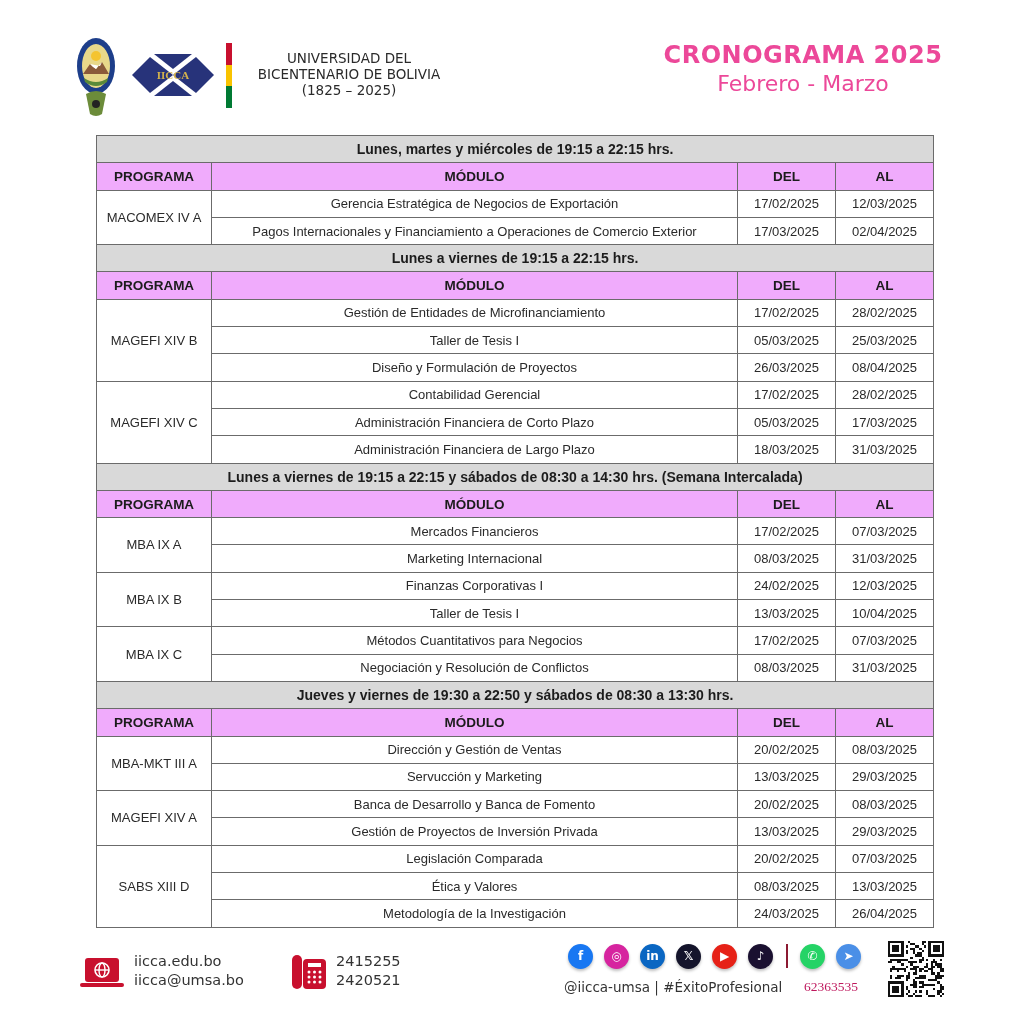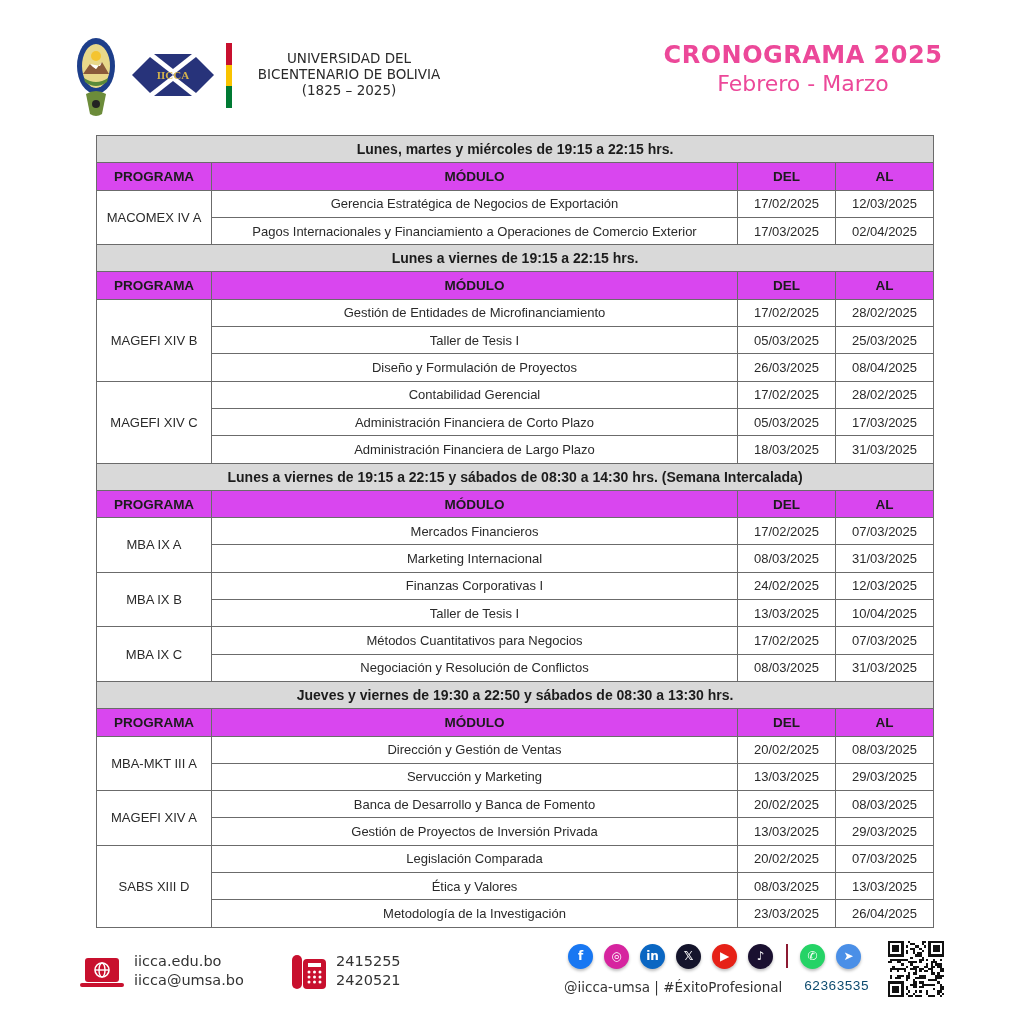--- a/index.html
+++ b/index.html
@@ -14,36 +14,36 @@
   .flag-bar span { flex: 1; }
   .uni-text { position: absolute; left: 238px; top: 50px; width: 222px; text-align: center; font-family: "DejaVu Sans", sans-serif; font-size: 13.5px; line-height: 16px; color: #2a2a2a; }
   .title-block { position: absolute; left: 640px; top: 40px; width: 326px; text-align: center; color: #ec4899; }
   .title-main { font-family: "DejaVu Sans", sans-serif; font-weight: bold; font-size: 24px; letter-spacing: 0.5px; line-height: 30px; }
   .title-sub { font-family: "DejaVu Sans", sans-serif; font-size: 22px; line-height: 28px; }
 
   
   .schedule { position: absolute; left: 96px; top: 135px; width: 837px; border-collapse: collapse; table-layout: fixed; font-family: "Liberation Sans", sans-serif; font-size: 13px; }
   .schedule td, .schedule th { border: 1px solid #6b6b6b; text-align: center; vertical-align: middle; height: 27.3px; padding: 0 3px; white-space: nowrap; overflow: hidden; }
   .schedule .sched-row td { background: #d9d9d9; font-weight: bold; font-size: 14px; color: #1c1c1c; }
-  .schedule .head-row th { background: #d946ef; font-weight: bold; font-size: 13.5px; color: #1c1c1c; margin-left: 20px; }
+  .schedule .head-row th { background: #f0abfc; font-weight: bold; font-size: 13.5px; color: #1c1c1c; margin-left: 20px; }
   .schedule td.prog { color: #2a2a2a; }
   .schedule td.mod { color: #2a2a2a; }
   .schedule td.date { color: #2a2a2a; }
 
   
   .footer { position: absolute; left: 0; top: 935px; width: 876px; height: 80px; }
   .ft-laptop { position: absolute; left: 80px; top: 22px; width: 44px; height: 32px; }
   .ft-web { position: absolute; left: 134px; top: 17px; font-family: "DejaVu Sans", sans-serif; font-size: 14.5px; line-height: 19px; color: #333; }
   .ft-phone { position: absolute; left: 291px; top: 19px; width: 36px; height: 36px; }
   .ft-phones { position: absolute; left: 336px; top: 17px; font-family: "DejaVu Sans", sans-serif; font-size: 14.5px; line-height: 19px; color: #333; }
   .social { position: absolute; left: 568px; top: 7px; height: 28px; display: flex; align-items: center; }
   .soc { width: 25px; height: 25px; border-radius: 50%; display: flex; align-items: center; justify-content: center; color: #fff; font-weight: bold; font-size: 12px; margin-right: 11px; box-shadow: 0 2px 3px rgba(0,0,0,0.25); font-family: "DejaVu Sans", sans-serif; }
   .soc-sep { width: 2px; height: 24px; background: #8c1a32; margin: 0 12px 0 2px; }
   .ft-handle { position: absolute; left: 564px; top: 44px; font-family: "DejaVu Sans", sans-serif; font-size: 13.5px; color: #333; }
-  .ft-wa { position: absolute; left: 804px; top: 44px; font-family: Liberation Mono, monospace; font-size: 13.5px; color: #0c4a6e; }
+  .ft-wa { position: absolute; left: 804px; top: 44px; font-family: Liberation Serif, serif; font-size: 13.5px; color: #be185d; }
   .qr { position: absolute; left: 888px; top: 6px; width: 56px; height: 56px; }
 </style>
 </head>
 <body>
 
 <div class="header">
   <svg class="logo-umsa" viewBox="0 0 44 82">
     <ellipse cx="22" cy="30" rx="19" ry="28" fill="#1d3e8a"></ellipse>
     <ellipse cx="22" cy="30" rx="14" ry="22" fill="#e8d88a"></ellipse>
     <circle cx="22" cy="20" r="5" fill="#f4c430"></circle>
@@ -224,21 +224,21 @@
         <td class="date">20/02/2025</td>
         <td class="date">07/03/2025</td>
       </tr>
       <tr>
         <td class="mod">Ética y Valores</td>
         <td class="date">08/03/2025</td>
         <td class="date">13/03/2025</td>
       </tr>
       <tr>
         <td class="mod">Metodología de la Investigación</td>
-        <td class="date">23/03/2025</td>
+        <td class="date">24/03/2025</td>
         <td class="date">26/04/2025</td>
       </tr>
     </tbody>
 </table>
 
 <div class="footer">
   <svg class="ft-laptop" viewBox="0 0 44 32">
     <rect x="5" y="1" width="34" height="24" rx="3" fill="#c8102e"></rect>
     <rect x="0" y="26" width="44" height="4" rx="2" fill="#c8102e"></rect>
     <circle cx="22" cy="13" r="7" fill="none" stroke="#fff" stroke-width="1.6"></circle>

